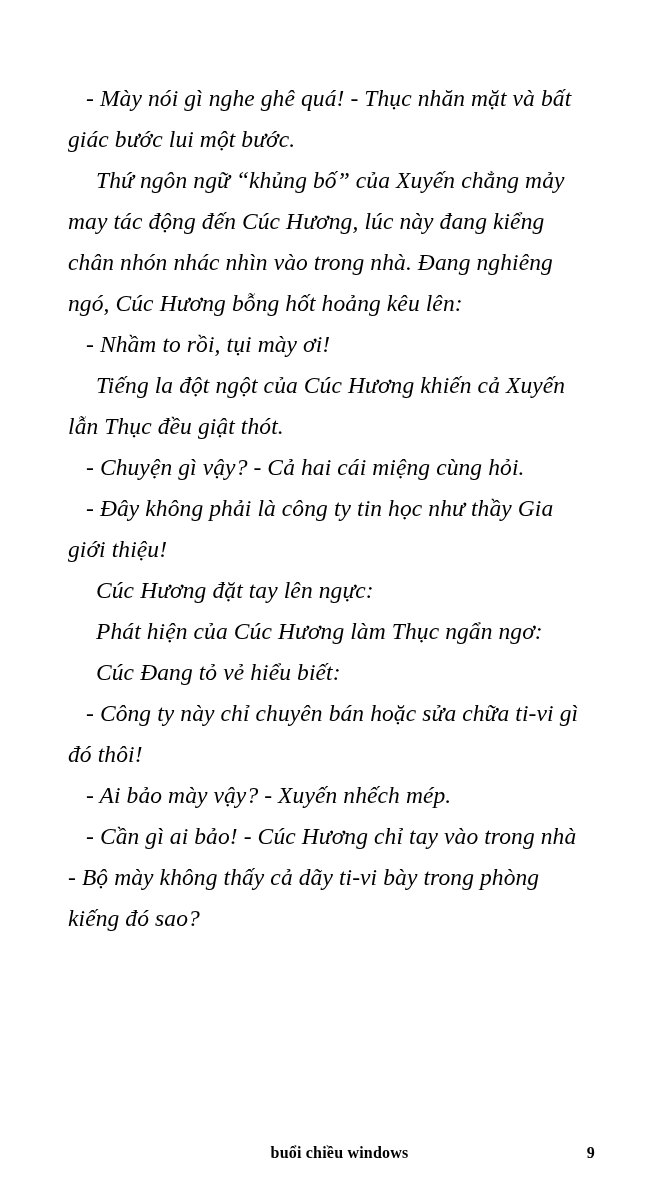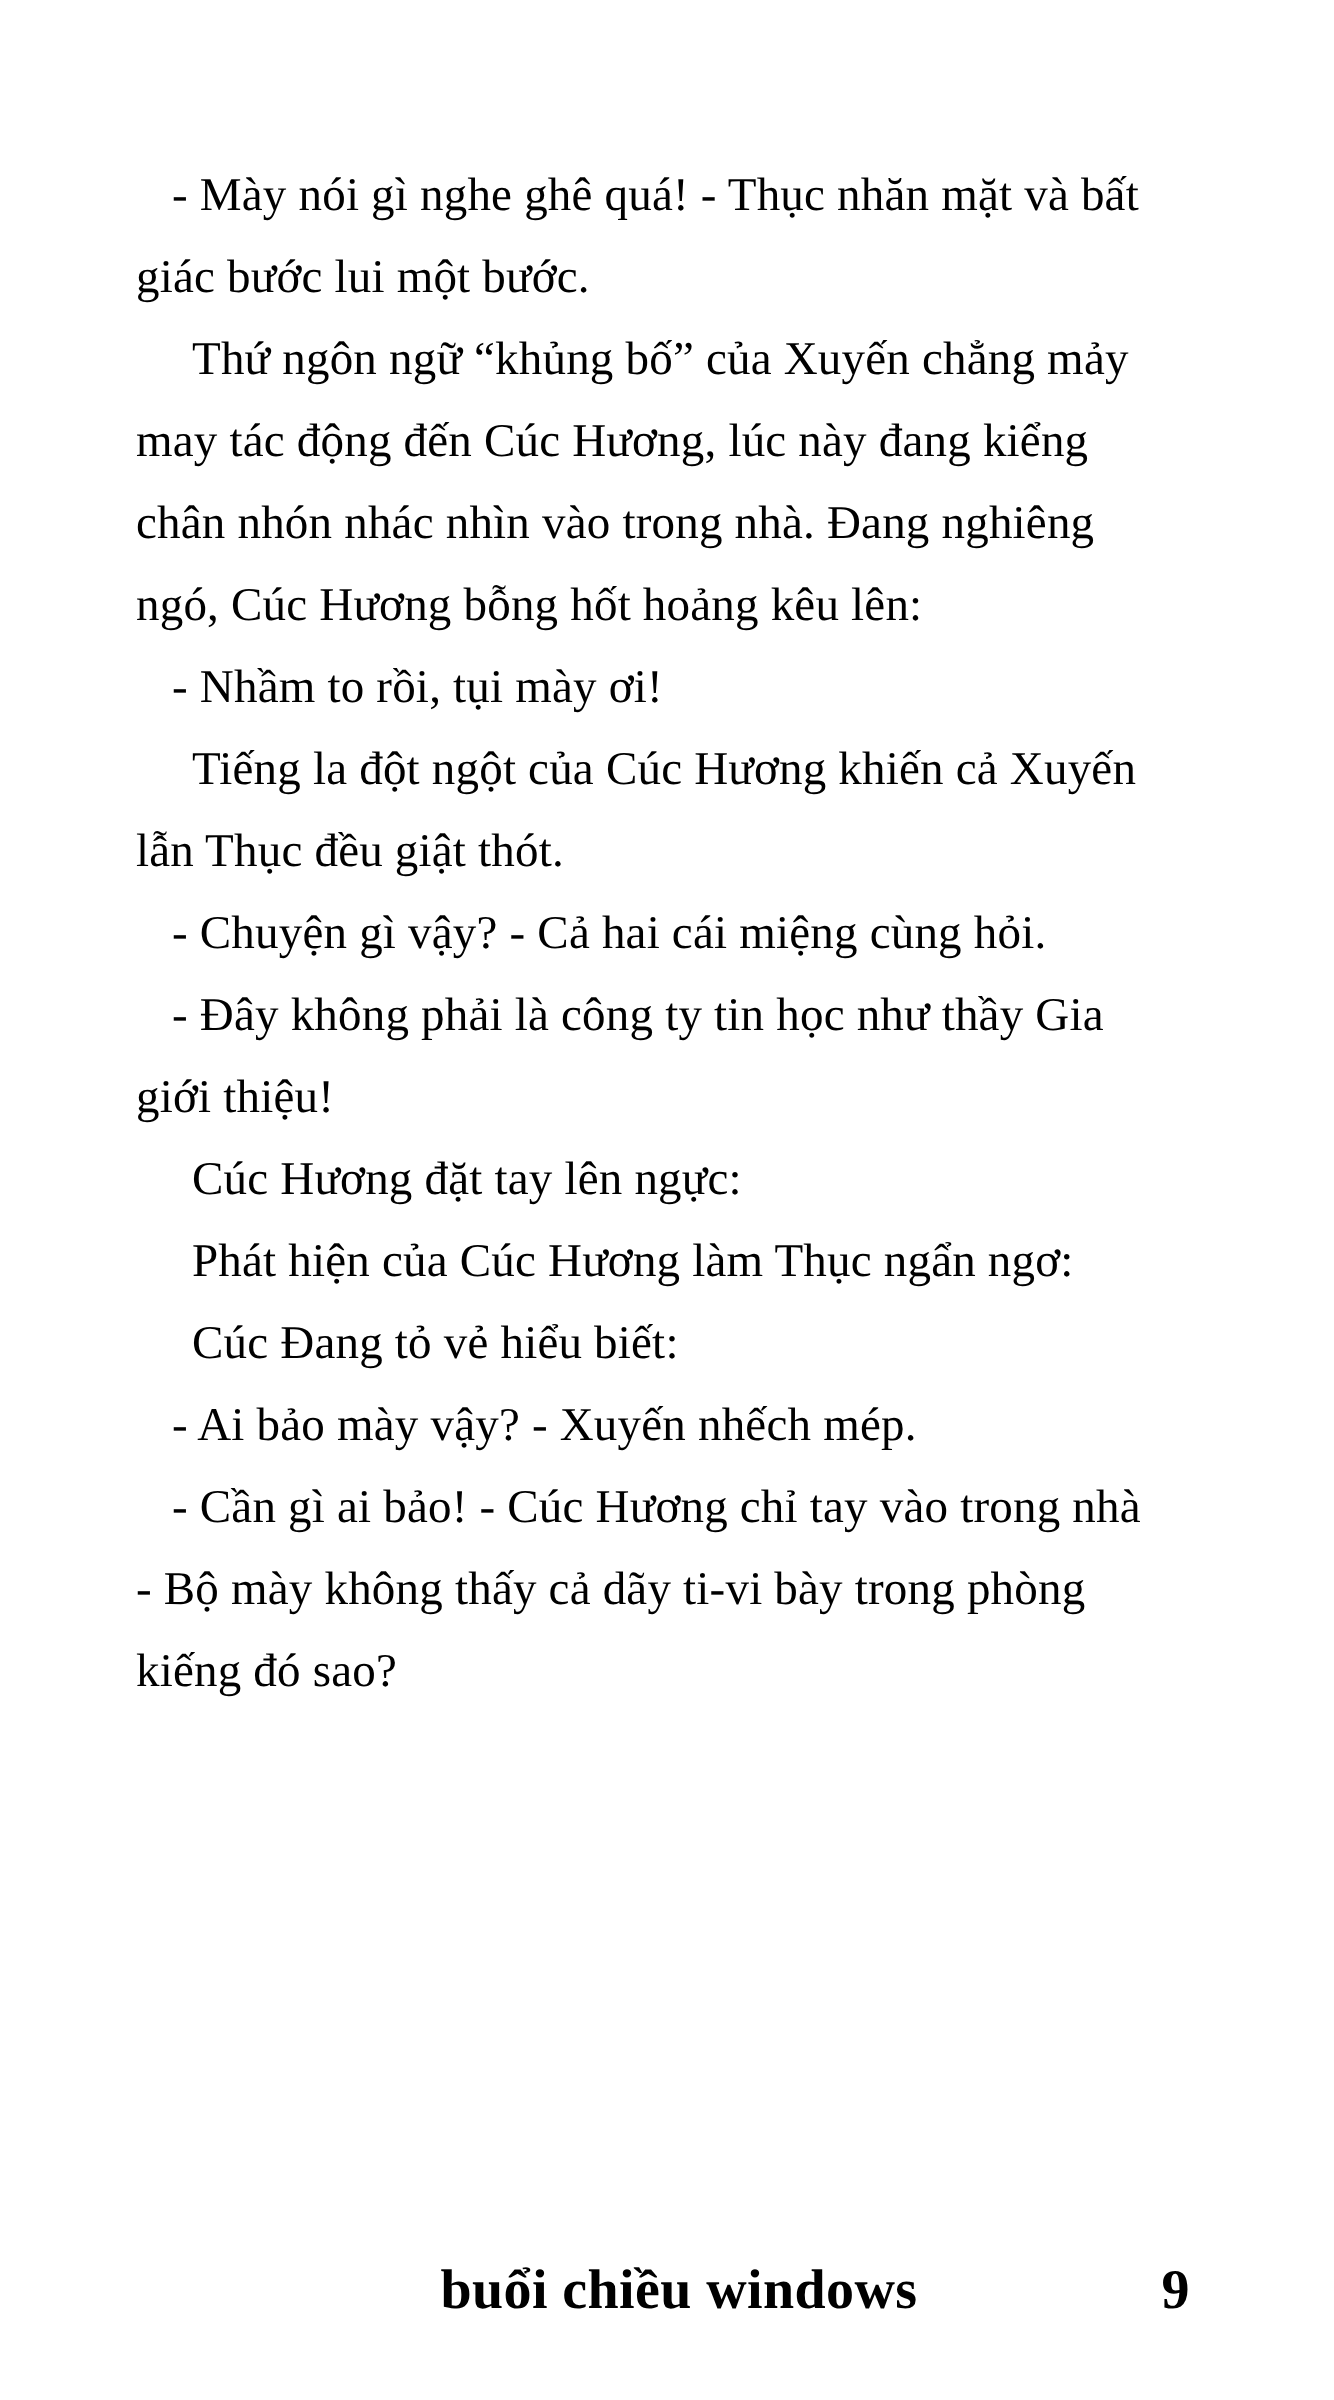--- a/index.html
+++ b/index.html
@@ -16,20 +16,21 @@
     overflow: hidden;
   }
   .page {
     position: absolute;
     left: 0;
     top: 0;
     width: 667px;
     height: 1200px;
     box-sizing: border-box;
     padding: 78px 84px 0 68px;
+    font-style: italic;
   }
   .body-text {
     font-size: 23.5px;
     line-height: 41px;
     text-align: left;
     letter-spacing: 0.1px;
   }
   .para {
     margin: 0;
     text-indent: 28px;
@@ -39,21 +40,21 @@
     text-indent: 18px;
   }
   .footer {
     position: absolute;
     left: 68px;
     right: 72px;
     bottom: 38px;
     display: flex;
     align-items: baseline;
     justify-content: space-between;
-    font-size: 28px;
+    font-size: 16px;
     font-weight: bold;
     letter-spacing: 0.2px;
   }
   .footer-title {
     flex: 1;
     text-align: center;
     padding-left: 56px;
   }
   .footer-page {
     width: 40px;
@@ -67,20 +68,21 @@
   <div class="body-text">
     <p class="para dialogue">- Mày nói gì nghe ghê quá! - Thục nhăn mặt và bất giác bước lui một bước.</p>
     <p class="para">Thứ ngôn ngữ “khủng bố” của Xuyến chẳng mảy may tác động đến Cúc Hương, lúc này đang kiểng chân nhón nhác nhìn vào trong nhà. Đang nghiêng ngó, Cúc Hương bỗng hốt hoảng kêu lên:</p>
     <p class="para dialogue">- Nhầm to rồi, tụi mày ơi!</p>
     <p class="para">Tiếng la đột ngột của Cúc Hương khiến cả Xuyến lẫn Thục đều giật thót.</p>
     <p class="para dialogue">- Chuyện gì vậy? - Cả hai cái miệng cùng hỏi.</p>
     <p class="para dialogue">- Đây không phải là công ty tin học như thầy Gia giới thiệu!</p>
     <p class="para">Cúc Hương đặt tay lên ngực:</p>
     <p class="para">Phát hiện của Cúc Hương làm Thục ngẩn ngơ:</p>
     <p class="para">Cúc Đang tỏ vẻ hiểu biết:</p>
+    <p class="para dialogue">- Công ty này chỉ chuyên bán hoặc sửa chữa ti-vi gì đó thôi!</p>
     <p class="para dialogue">- Ai bảo mày vậy? - Xuyến nhếch mép.</p>
     <p class="para dialogue">- Cần gì ai bảo! - Cúc Hương chỉ tay vào trong nhà - Bộ mày không thấy cả dãy ti-vi bày trong phòng kiếng đó sao?</p>
   </div>
 </div>
 
 <div class="footer">
   <span class="footer-title">buổi chiều windows</span>
   <span class="footer-page">9</span>
 </div>
 

